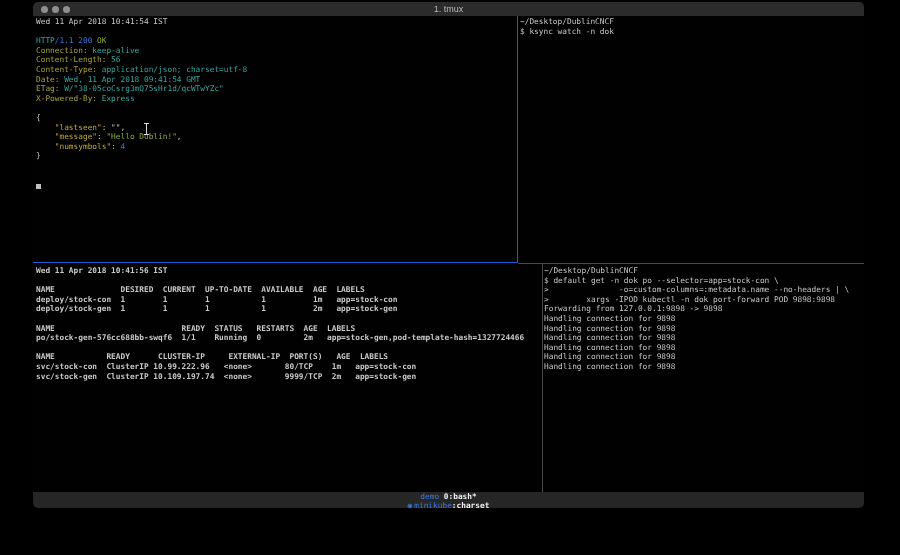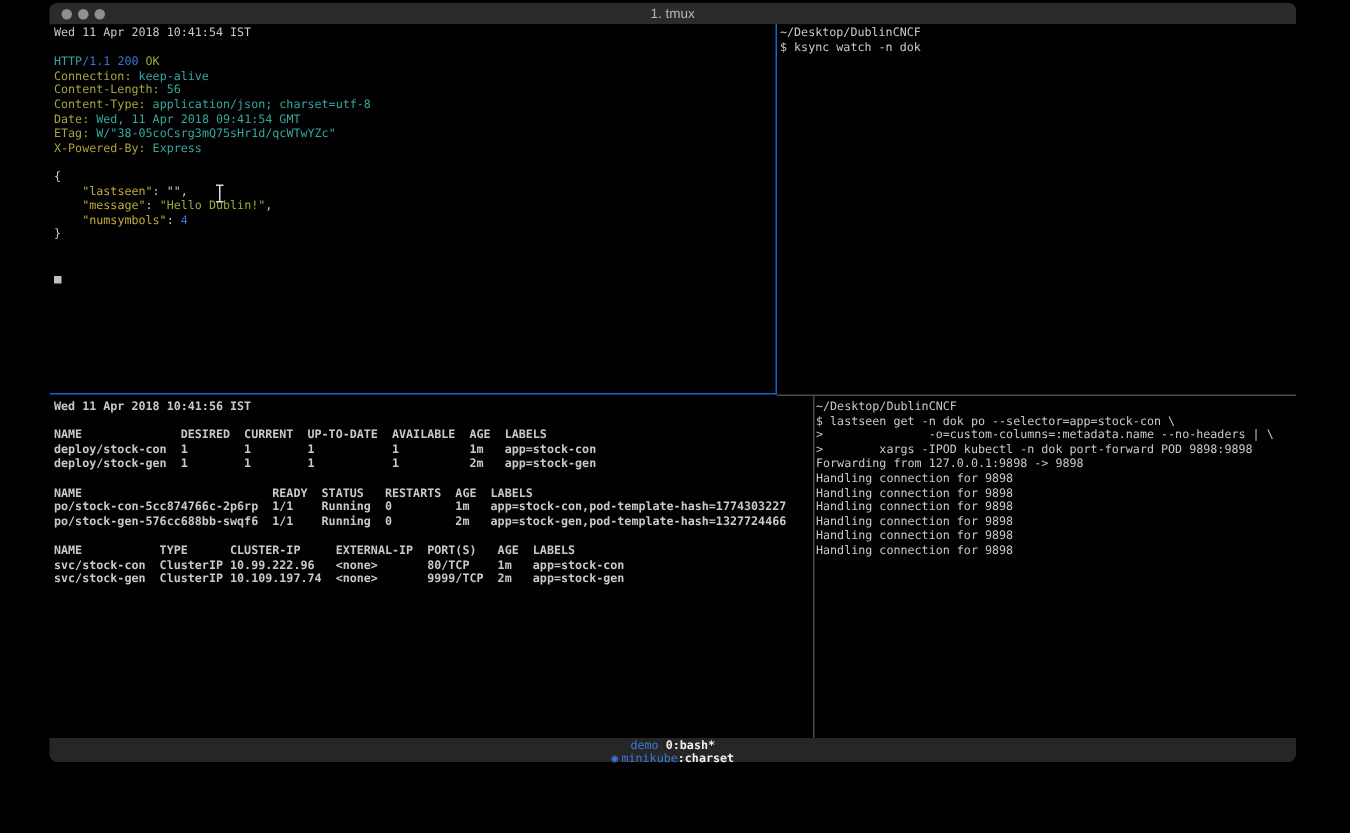--- a/index.html
+++ b/index.html
@@ -95,30 +95,29 @@
           <div class="tline"><span class="c-fg">$ ksync watch -n dok</span></div>
         </div>
       <div class="pane pane-bottom-left">
           <div class="tline"><span class="c-fg">Wed 11 Apr 2018 10:41:56 IST</span></div>
           <div class="tline"></div>
           <div class="tline"><span class="c-fg">NAME              DESIRED  CURRENT  UP-TO-DATE  AVAILABLE  AGE  LABELS</span></div>
           <div class="tline"><span class="c-fg">deploy/stock-con  1        1        1           1          1m   app=stock-con</span></div>
           <div class="tline"><span class="c-fg">deploy/stock-gen  1        1        1           1          2m   app=stock-gen</span></div>
           <div class="tline"></div>
           <div class="tline"><span class="c-fg">NAME                           READY  STATUS   RESTARTS  AGE  LABELS</span></div>
-          <div class="tline"><span class="c-fg">po/stock-con-5cc874766c-2p6rp  1/1    Running  0         1m   app=stock-con,pod-template-hash=1774303227</span></div>
           <div class="tline"><span class="c-fg">po/stock-gen-576cc688bb-swqf6  1/1    Running  0         2m   app=stock-gen,pod-template-hash=1327724466</span></div>
           <div class="tline"></div>
-          <div class="tline"><span class="c-fg">NAME           TYPE      CLUSTER-IP     EXTERNAL-IP  PORT(S)   AGE  LABELS</span></div>
+          <div class="tline"><span class="c-fg">NAME           READY      CLUSTER-IP     EXTERNAL-IP  PORT(S)   AGE  LABELS</span></div>
           <div class="tline"><span class="c-fg">svc/stock-con  ClusterIP 10.99.222.96   &lt;none&gt;       80/TCP    1m   app=stock-con</span></div>
           <div class="tline"><span class="c-fg">svc/stock-gen  ClusterIP 10.109.197.74  &lt;none&gt;       9999/TCP  2m   app=stock-gen</span></div>
         </div>
       <div class="pane pane-bottom-right">
           <div class="tline"><span class="c-fg">~/Desktop/DublinCNCF</span></div>
-          <div class="tline"><span class="c-fg">$ lastseen get -n dok po --selector=app=stock-con \</span></div>
+          <div class="tline"><span class="c-fg">$ default get -n dok po --selector=app=stock-con \</span></div>
           <div class="tline"><span class="c-fg">&gt;               -o=custom-columns=:metadata.name --no-headers | \</span></div>
           <div class="tline"><span class="c-fg">&gt;        xargs -IPOD kubectl -n dok port-forward POD 9898:9898</span></div>
           <div class="tline"><span class="c-fg">Forwarding from 127.0.0.1:9898 -&gt; 9898</span></div>
           <div class="tline"><span class="c-fg">Handling connection for 9898</span></div>
           <div class="tline"><span class="c-fg">Handling connection for 9898</span></div>
           <div class="tline"><span class="c-fg">Handling connection for 9898</span></div>
           <div class="tline"><span class="c-fg">Handling connection for 9898</span></div>
           <div class="tline"><span class="c-fg">Handling connection for 9898</span></div>
           <div class="tline"><span class="c-fg">Handling connection for 9898</span></div>
         </div>

